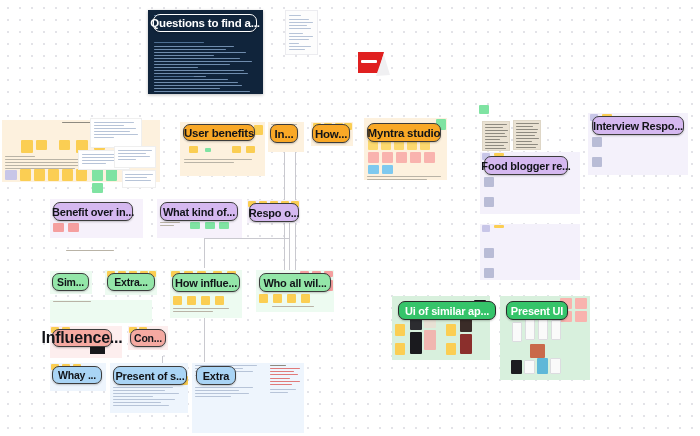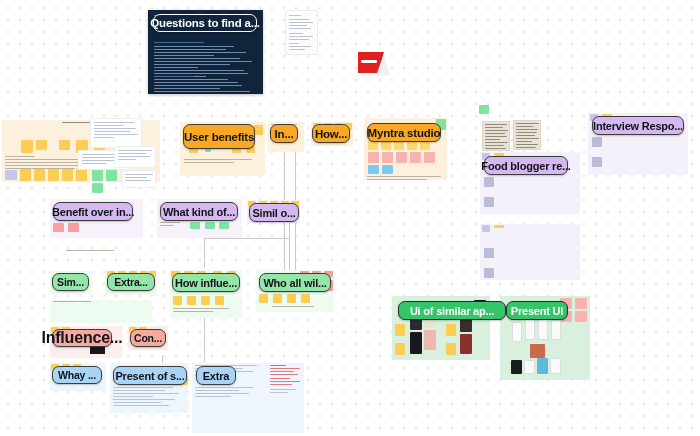--- a/index.html
+++ b/index.html
@@ -201,21 +201,21 @@
     <div class="note n-yellow" style="left:74px; top:3px; width:9px; height:10px;"></div>
     <div class="note n-yellow" style="left:9px; top:24px; width:9px; height:7px;"></div>
     <div class="note n-green" style="left:25px; top:26px; width:6px; height:4px;"></div>
     <div class="note n-yellow" style="left:52px; top:24px; width:9px; height:7px;"></div>
     <div class="note n-yellow" style="left:66px; top:24px; width:9px; height:7px;"></div>
     <div class="lines" style="left:4px; top:37px; width:76px;">
       <div class="ln" style="width:68px;"></div>
       <div class="ln" style="width:50px;"></div>
     </div>
   </div>
-  <div class="pill orange" style="left:183px; top:124px; width:72px; height:25px; font-size:11.5px;">User benefits</div>
+  <div class="pill orange" style="left:183px; top:124px; width:72px; height:17px; font-size:11.5px;">User benefits</div>
 
   <div class="frame" style="left:268px; top:122px; width:36px; height:30px; background:#fdf1de;">
     <div class="lines" style="left:3px; top:2px; width:30px;">
       <div class="ln" style="width:26px;"></div>
       <div class="ln" style="width:20px;"></div>
     </div>
   </div>
   <div class="pill orange" style="left:270px; top:124px; width:28px; height:19px; font-size:11.5px;">In...</div>
 
   <div class="frame" style="left:311px; top:122px; width:42px; height:24px; background:#fdf1de;">
@@ -321,21 +321,21 @@
   </div>
   <div class="pill purple" style="left:160px; top:202px; width:78px; height:19px; font-size:11px;">What kind of...</div>
 
   <div class="frame" style="left:247px; top:200px; width:53px; height:23px; background:#f6f1fb;">
     <div class="note n-yellow" style="left:1px; top:1px; width:8px; height:6px;"></div>
     <div class="note n-yellow" style="left:12px; top:1px; width:8px; height:6px;"></div>
     <div class="note n-yellow" style="left:23px; top:1px; width:8px; height:6px;"></div>
     <div class="note n-yellow" style="left:34px; top:1px; width:8px; height:6px;"></div>
     <div class="note n-yellow" style="left:44px; top:1px; width:8px; height:6px;"></div>
   </div>
-  <div class="pill purple" style="left:249px; top:203px; width:50px; height:19px; font-size:11px;">Simil o...</div>
+  <div class="pill purple" style="left:249px; top:203px; width:50px; height:19px; font-size:11px;">Respo o...</div>
 
   <div class="frame" style="left:50px; top:271px; width:42px; height:23px; background:#edfbf1;"></div>
   <div class="pill green" style="left:52px; top:273px; width:37px; height:18px; font-size:10.5px;">Sim...</div>
 
   <div class="frame" style="left:105px; top:270px; width:52px; height:25px; background:#edfbf1;">
     <div class="note n-yellow" style="left:2px; top:1px; width:8px; height:6px;"></div>
     <div class="note n-yellow" style="left:13px; top:1px; width:8px; height:6px;"></div>
     <div class="note n-yellow" style="left:24px; top:1px; width:8px; height:6px;"></div>
     <div class="note n-yellow" style="left:35px; top:1px; width:8px; height:6px;"></div>
     <div class="note n-yellow" style="left:44px; top:1px; width:7px; height:6px;"></div>
@@ -447,21 +447,21 @@
     <div class="note n-yellow" style="left:54px; top:28px; width:10px; height:12px;"></div>
     <div class="note n-yellow" style="left:54px; top:47px; width:10px; height:12px;"></div>
     <div class="thumb" style="left:18px; top:16px; width:12px; height:18px; background:#2c2c30;"></div>
     <div class="thumb" style="left:32px; top:16px; width:12px; height:16px; background:#e8e1d4;"></div>
     <div class="thumb" style="left:18px; top:36px; width:12px; height:22px; background:#1a1a1e;"></div>
     <div class="thumb" style="left:32px; top:34px; width:12px; height:20px; background:#f0b6b0;"></div>
     <div class="thumb" style="left:68px; top:14px; width:12px; height:22px; background:#3a2c28;"></div>
     <div class="thumb" style="left:68px; top:38px; width:12px; height:20px; background:#8b2f2c;"></div>
     <div class="thumb" style="left:82px; top:4px; width:12px; height:12px; background:#16161a;"></div>
   </div>
-  <div class="pill greendark" style="left:398px; top:301px; width:108px; height:19px; font-size:11px;">Ui of similar ap...</div>
+  <div class="pill greendark" style="left:398px; top:301px; width:98px; height:19px; font-size:11px;">Ui of similar ap...</div>
 
   <div class="frame" style="left:500px; top:296px; width:90px; height:84px; background:#d8f0dd;">
     <div class="note n-pink2" style="left:60px; top:2px; width:12px; height:11px;"></div>
     <div class="note n-pink2" style="left:75px; top:2px; width:12px; height:11px;"></div>
     <div class="note n-pink2" style="left:60px; top:15px; width:12px; height:11px;"></div>
     <div class="note n-pink2" style="left:75px; top:15px; width:12px; height:11px;"></div>
     <div class="thumb" style="left:12px; top:26px; width:10px; height:20px; background:#fafafa; border:1px solid #dcdce0;"></div>
     <div class="thumb" style="left:25px; top:22px; width:10px; height:22px; background:#fafafa; border:1px solid #dcdce0;"></div>
     <div class="thumb" style="left:38px; top:22px; width:10px; height:22px; background:#fafafa; border:1px solid #dcdce0;"></div>
     <div class="thumb" style="left:51px; top:24px; width:10px; height:20px; background:#fafafa; border:1px solid #dcdce0;"></div>

